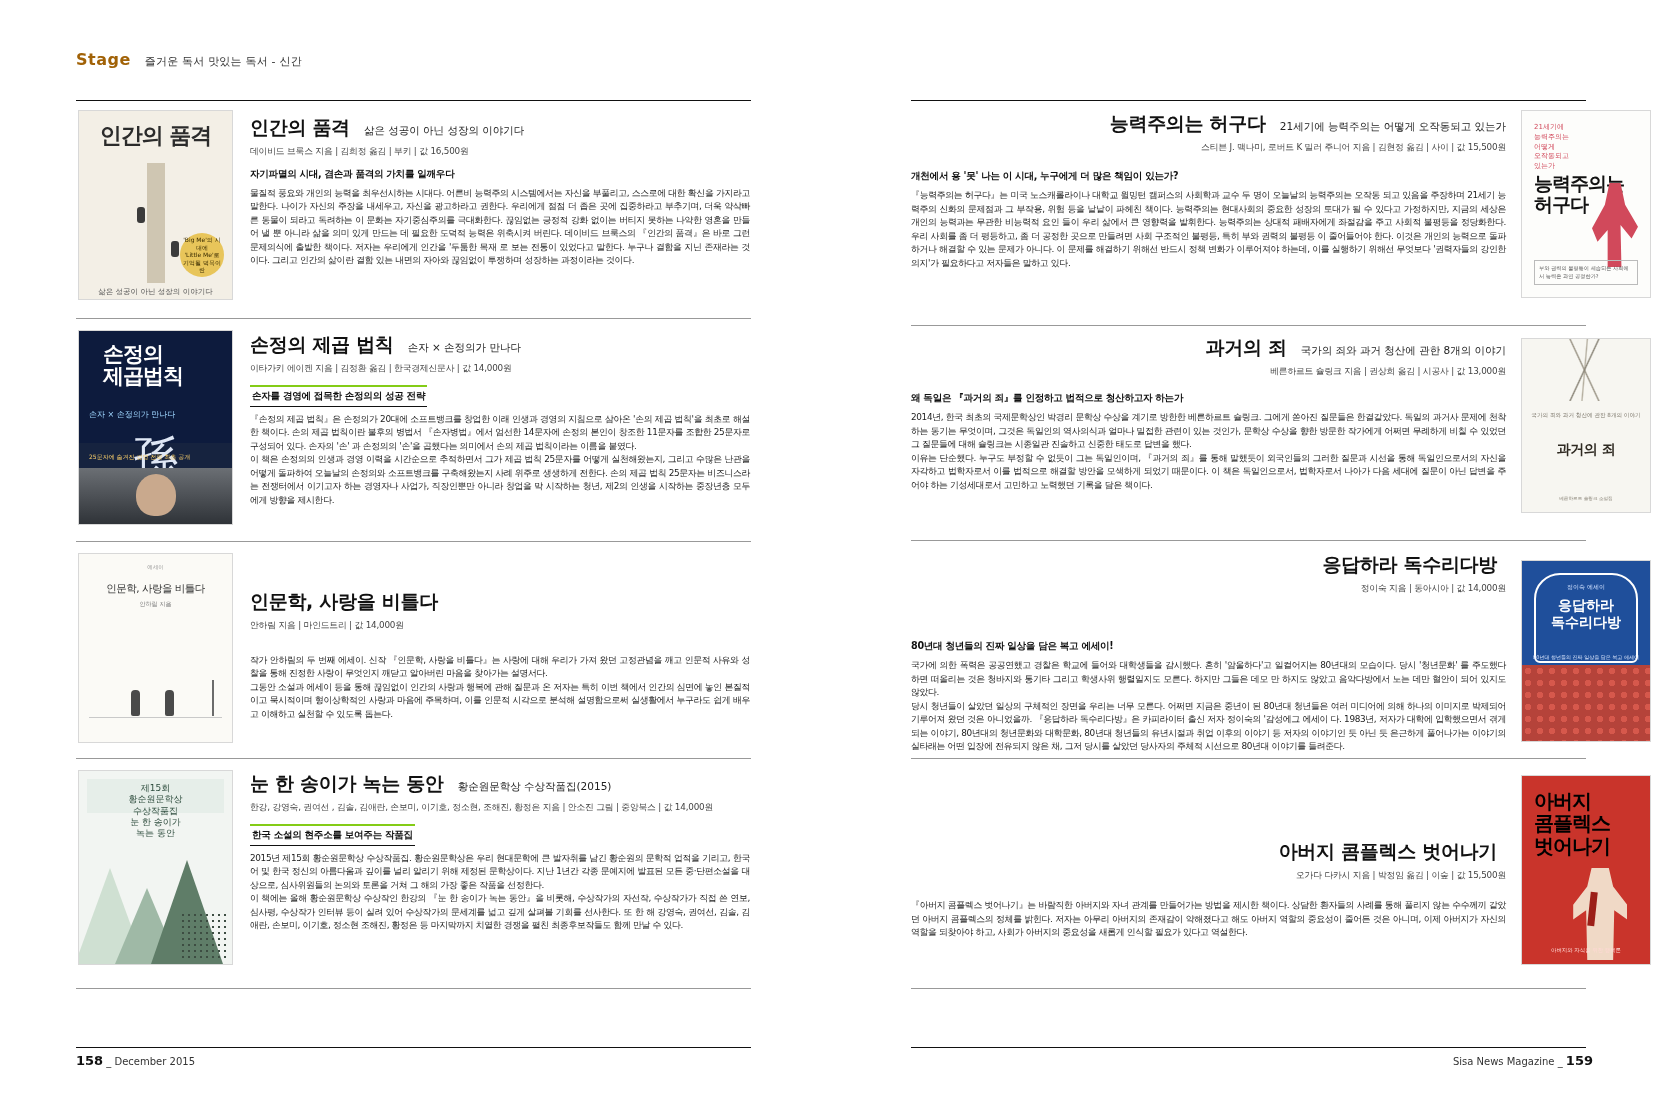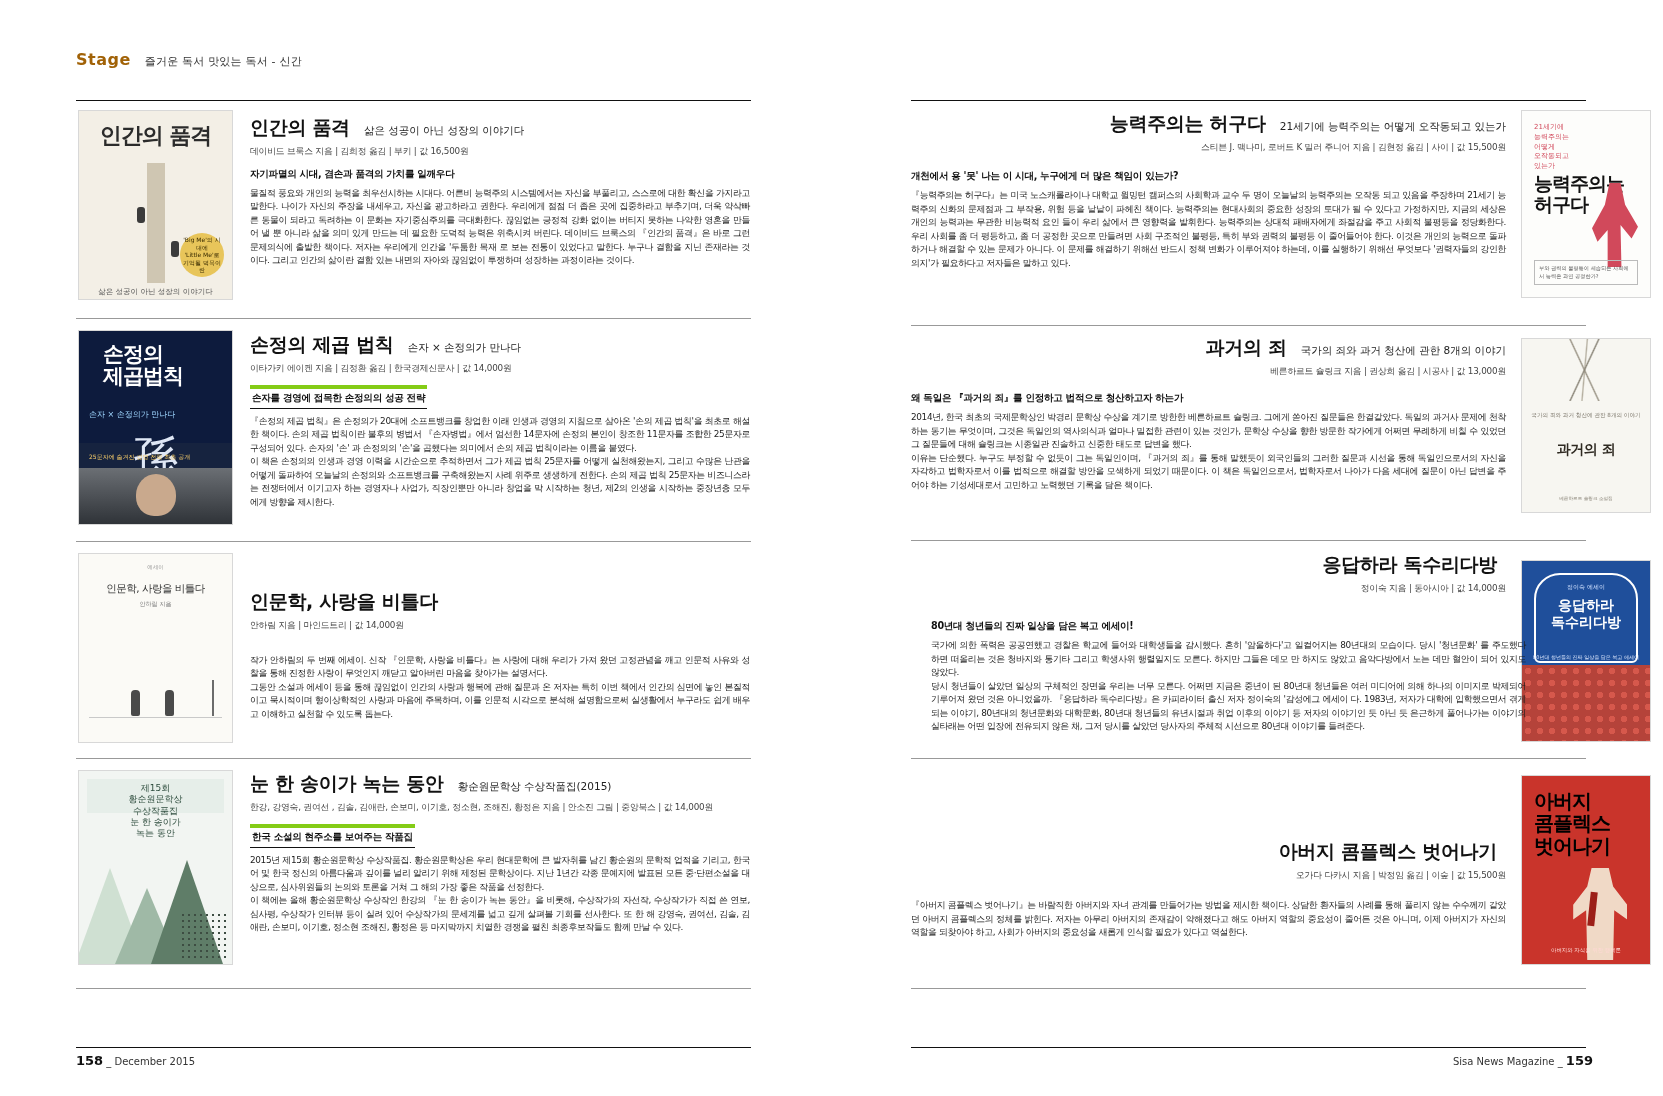--- a/index.html
+++ b/index.html
@@ -92,21 +92,21 @@
   }
   .bk-lead {
     font-size: 9.6px;
     font-weight: bold;
     color: #111;
     margin-top: 10px;
     letter-spacing: -0.3px;
   }
   .bk-lead.boxed {
     display: inline-block;
-    border-top: 4px solid #84cc16;
+    border-top: 2px solid #84cc16;
     border-bottom: 1px solid #111;
     padding: 3px 2px 3px 2px;
   }
   .bk-body {
     font-size: 8.9px;
     line-height: 1.52;
     color: #1b1b1b;
     margin-top: 6px;
     text-align: justify;
     letter-spacing: -0.35px;
@@ -361,21 +361,21 @@
         <div class="t">응답하라<br>독수리다방</div>
         <div class="cap">80년대 청년들의 진짜 일상을 담은 복고 에세이</div>
         <div class="photo"></div>
       </div>
     </div>
     <div class="text-col right-align" style="left:80px; top:553px; width:595px;">
       <span class="bk-title">응답하라 독수리다방</span>
       <span class="bk-sub"></span>
       <div class="bk-credit">정이숙 지음 | 동아시아 | 값 14,000원</div>
     </div>
-    <div class="text-col" style="left:80px; top:610px; width:595px;margin-left:20px;">
+    <div class="text-col" style="left:80px; top:630px; width:595px;">
       <div class="bk-lead">80년대 청년들의 진짜 일상을 담은 복고 에세이!</div>
       <div class="bk-body">국가에 의한 폭력은 공공연했고 경찰은 학교에 들어와 대학생들을 감시했다. 흔히 '암울하다'고 일컬어지는 80년대의 모습이다. 당시 '청년문화' 를 주도했다 하면 떠올리는 것은 청바지와 통기타 그리고 학생사위 행렬일지도 모른다. 하지만 그들은 데모 만 하지도 않았고 음악다방에서 노는 데만 혈안이 되어 있지도 않았다.<br>당시 청년들이 살았던 일상의 구체적인 장면을 우리는 너무 모른다. 어쩌면 지금은 중년이 된 80년대 청년들은 여러 미디어에 의해 하나의 이미지로 박제되어 기루어져 왔던 것은 아니었을까. 『응답하라 독수리다방』은 카피라이터 출신 저자 정이숙의 '감성에그 에세이 다. 1983년, 저자가 대학에 입학했으면서 겪게 되는 이야기, 80년대의 청년문화와 대학문화, 80년대 청년들의 유년시절과 취업 이후의 이야기 등 저자의 이야기인 듯 아닌 듯 은근하게 풀어나가는 이야기의 실타래는 어떤 입장에 전유되지 않은 채, 그저 당시를 살았던 당사자의 주체적 시선으로 80년대 이야기를 들려준다.</div>
     </div>
 
     <div class="cover" style="left:690px; top:775px; width:130px; height:190px;">
       <div class="cv cv8">
         <div class="t">아버지<br>콤플렉스<br>벗어나기</div>
         <div class="fig"></div>
         <div class="tie"></div>
         <div class="cap">아버지와 자식을 위한 행복론</div>

